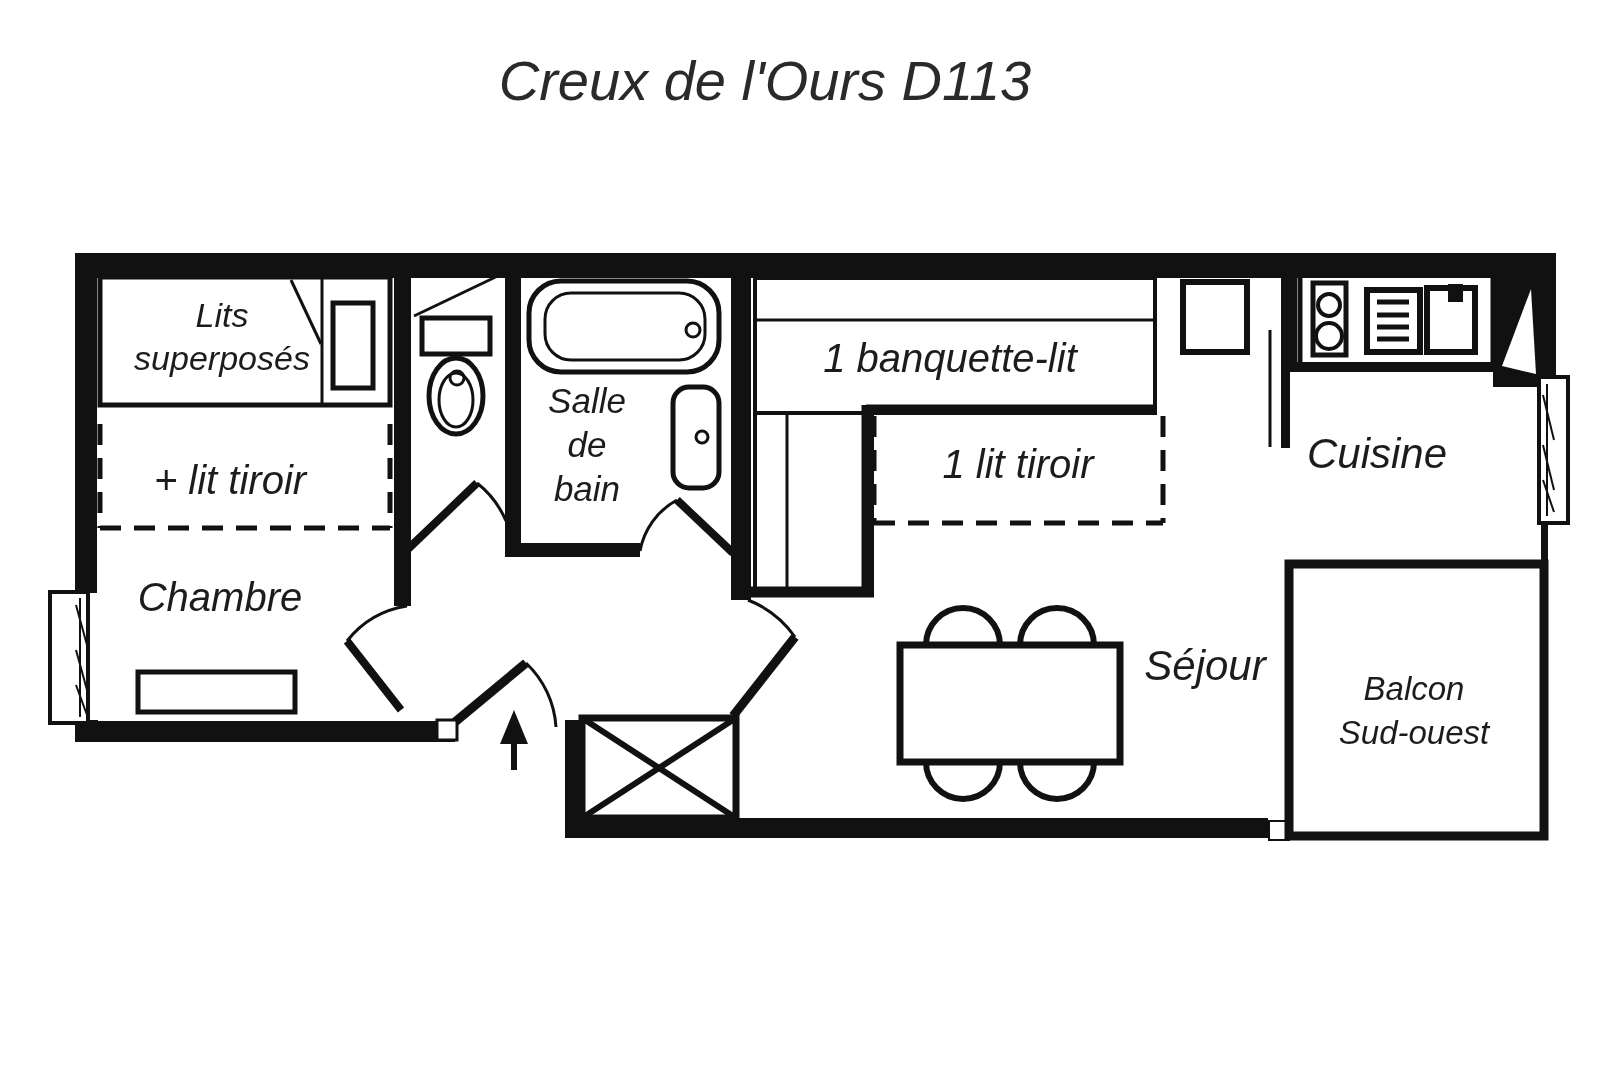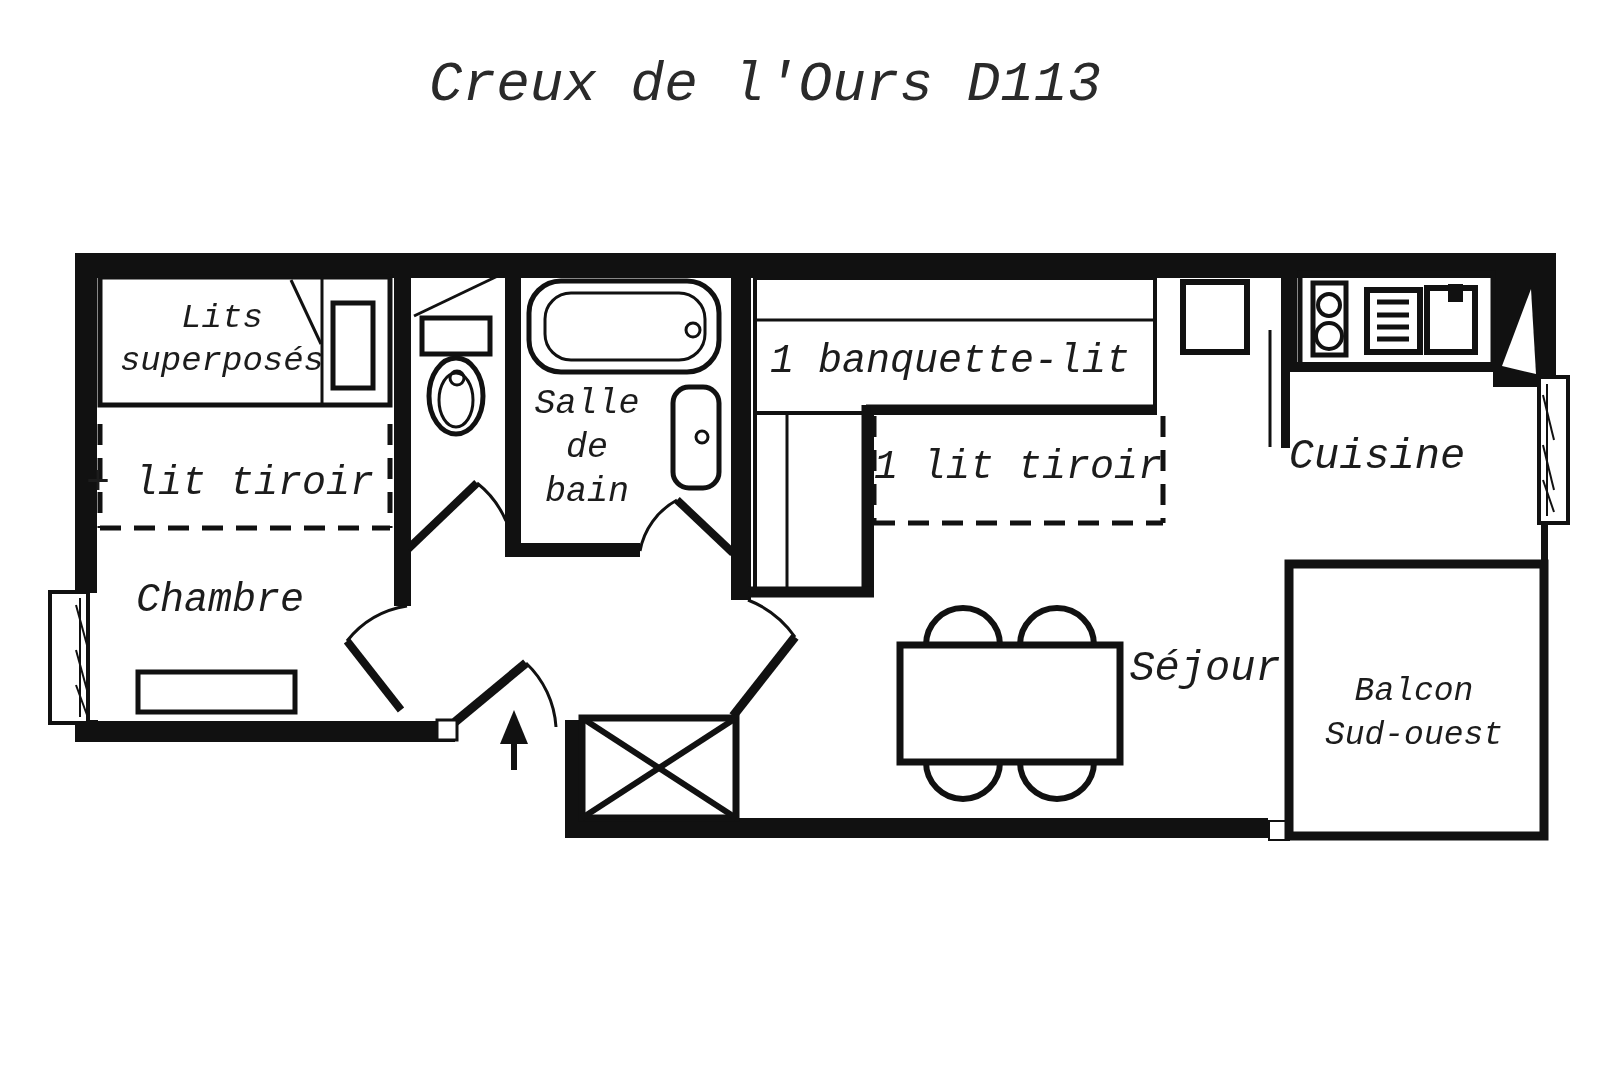--- a/index.html
+++ b/index.html
@@ -1,20 +1,20 @@
 <!DOCTYPE html>
 <html><head>
 <meta charset="utf-8">
 <style>
   html,body{margin:0;padding:0;background:#ffffff;}
   .stage{
     position:relative;
     width:1606px;height:1070px;
     background:#ffffff;
-    font-family:Liberation Mono, monospace;
+    font-family:Liberation Sans, sans-serif;
     overflow:hidden;
   }
   svg{position:absolute;left:0;top:0;}
   .lbl{font-style:italic;fill:#1c1c1c;}
   .title-lbl{font-style:italic;fill:#2a2a2a;}
 </style>
 </head>
 <body>
 
 <div class="stage">

